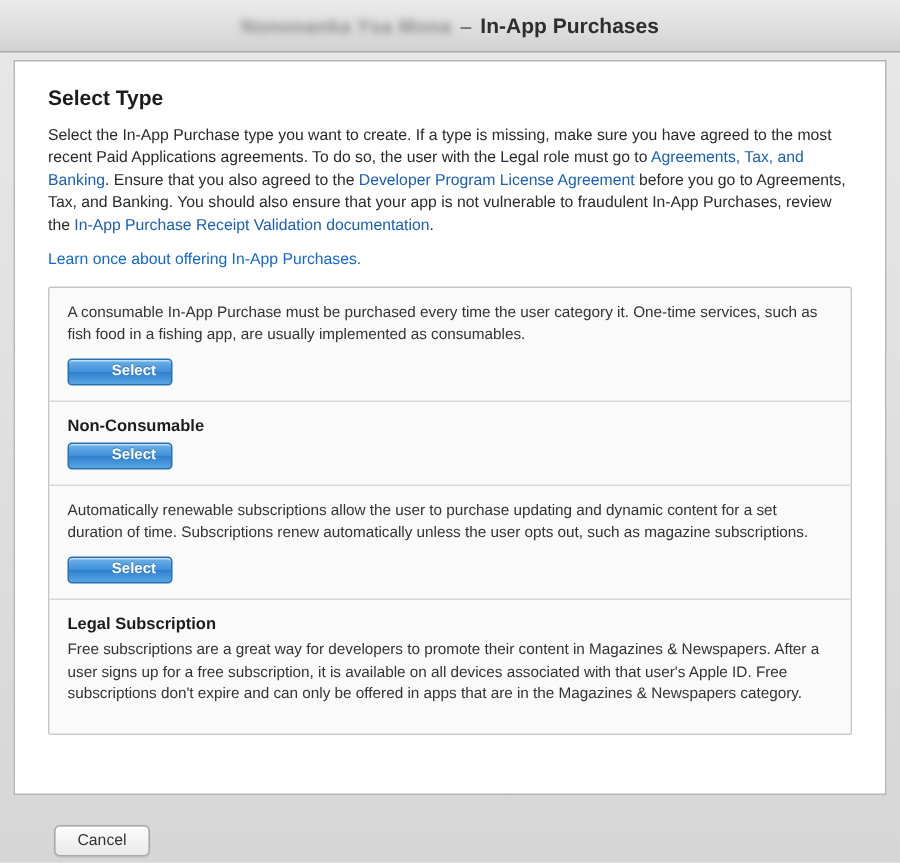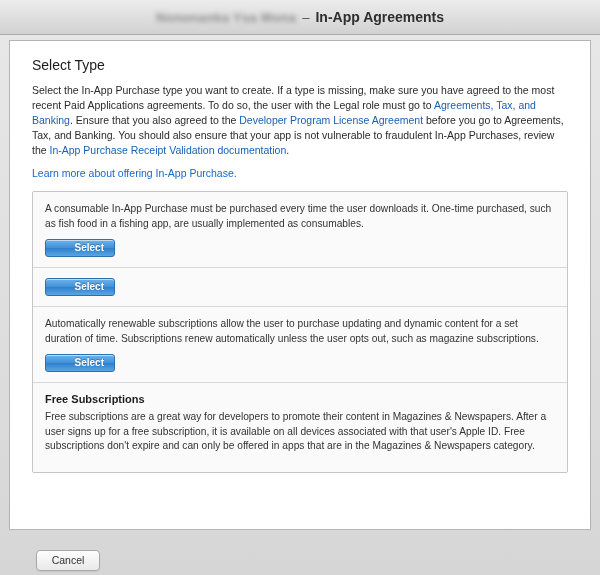--- a/index.html
+++ b/index.html
@@ -71,21 +71,21 @@
     box-sizing: border-box;
     overflow: hidden;
   }
   .inner {
     padding: 16px 22px 10px 22px;
   }
 
   h1.section-title {
     margin: 0 0 10px 0;
     font-size: 14px;
-    font-weight: normal;
+    font-weight: bold;
     color: #1c1c1c;
   }
 
   p.intro {
     margin: 0 0 9px 0;
     font-size: 10.5px;
     line-height: 15px;
     color: #2a2a2a;
   }
   a.link {
@@ -175,55 +175,56 @@
 </style>
 </head>
 <body>
 
 <div class="window">
 
   <div class="titlebar">
     <div class="title-group">
       <span class="title-blurred">Nononanka Ysa Mona</span>
       <span class="title-dash">–</span>
-      <span class="title-main">In-App Agreements</span>
+      <span class="title-main">In-App Purchases</span>
     </div>
   </div>
 
   <div class="content">
     <div class="inner">
 
       <h1 class="section-title">Select Type</h1>
 
       <p class="intro">
         <span>Select the In-App Purchase type you want to create. If a type is missing, make sure you have agreed to the most recent Paid Applications agreements. To do so, the user with the Legal role must go to </span><a class="link" href="#">Agreements, Tax, and Banking</a><span>. Ensure that you also agreed to the </span><a class="link" href="#">Developer Program License Agreement</a><span> before you go to Agreements, Tax, and Banking. You should also ensure that your app is not vulnerable to fraudulent In-App Purchases, review the </span><a class="link" href="#">In-App Purchase Receipt Validation documentation</a><span>.</span>
       </p>
 
       <p class="learn-more">
-        <a class="link link-blue" href="#">Learn more about offering In-App Purchase.</a>
+        <a class="link link-blue" href="#">Learn once about offering In-App Purchases.</a>
       </p>
 
       <div class="type-list">
 
         <div class="type-item">
-          <div class="type-desc">A consumable In-App Purchase must be purchased every time the user downloads it. One-time purchased, such as fish food in a fishing app, are usually implemented as consumables.</div>
+          <div class="type-desc">A consumable In-App Purchase must be purchased every time the user category it. One-time services, such as fish food in a fishing app, are usually implemented as consumables.</div>
           <div class="btn-select">Select</div>
         </div>
 
         <div class="type-item">
+          <div class="type-name">Non-Consumable</div>
           <div class="btn-select">Select</div>
         </div>
 
         <div class="type-item">
           <div class="type-desc">Automatically renewable subscriptions allow the user to purchase updating and dynamic content for a set duration of time. Subscriptions renew automatically unless the user opts out, such as magazine subscriptions.</div>
           <div class="btn-select">Select</div>
         </div>
 
         <div class="type-item">
-          <div class="type-name">Free Subscriptions</div>
+          <div class="type-name">Legal Subscription</div>
           <div class="type-desc">Free subscriptions are a great way for developers to promote their content in Magazines &amp; Newspapers. After a user signs up for a free subscription, it is available on all devices associated with that user's Apple ID. Free subscriptions don't expire and can only be offered in apps that are in the Magazines &amp; Newspapers category.</div>
 
         </div>
 
       </div>
     </div>
   </div>
 
   <div class="bottom-bar">
     <div class="btn-cancel">Cancel</div>

